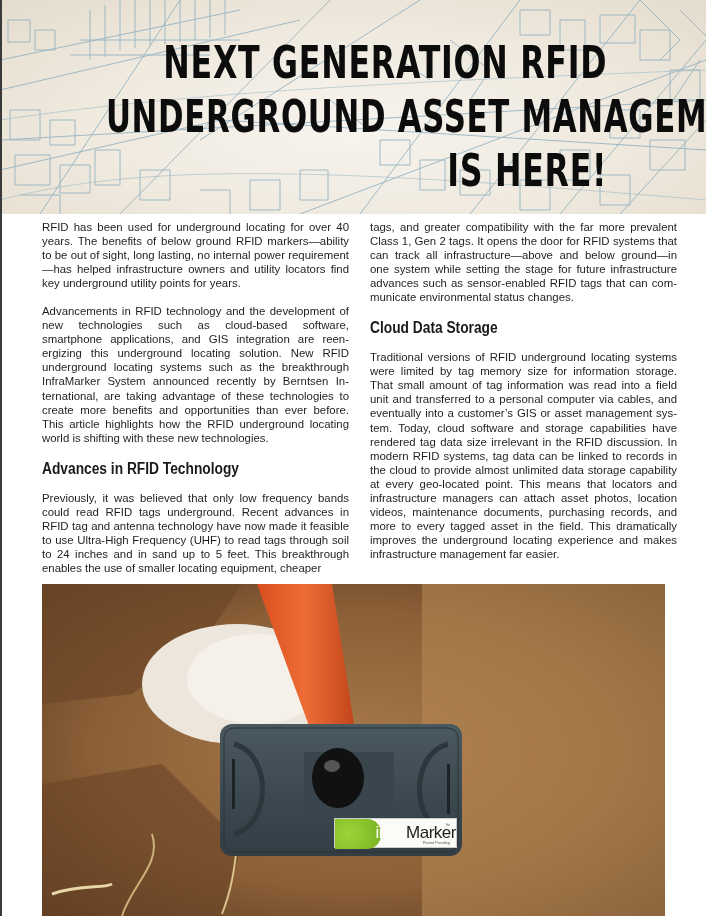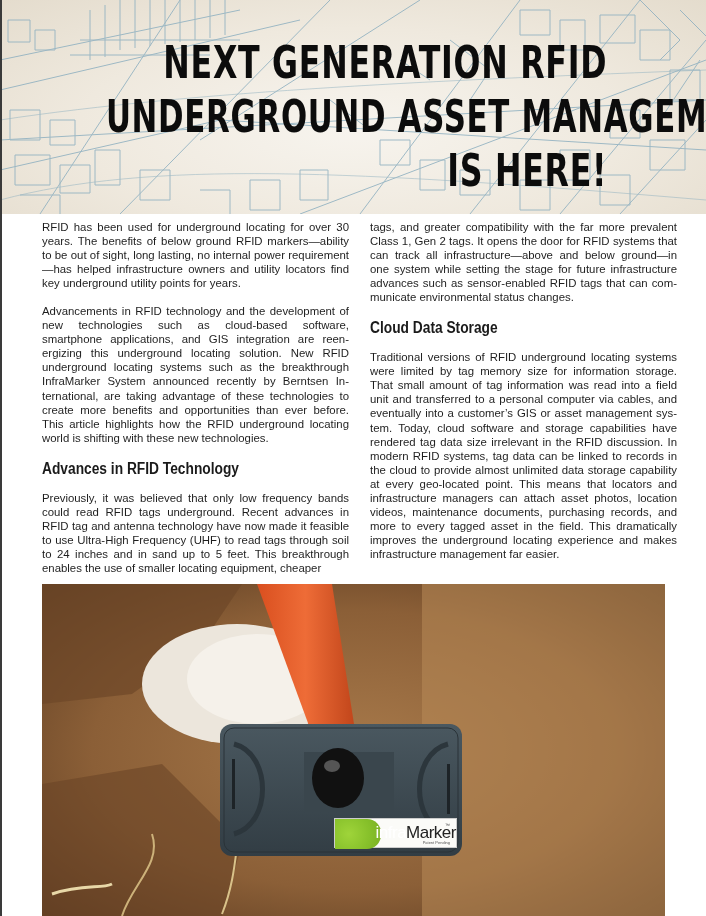--- a/index.html
+++ b/index.html
@@ -55,21 +55,21 @@
     </g>
   </svg>
   <h1 class="title">
     <span class="line l1">NEXT GENERATION RFID</span>
     <span class="line l2">UNDERGROUND ASSET MANAGEMENT</span>
     <span class="line l3">IS HERE!</span>
   </h1>
 </header>
 
 <section class="col left">
-  <p>RFID has been used for underground locating for over 30 years. The benefits of below ground RFID markers—ability to be out of sight, long lasting, no internal power require­ment—has helped infrastructure owners and utility loca­tors find key underground utility points for years.</p>
+  <p>RFID has been used for underground locating for over 40 years. The benefits of below ground RFID markers—ability to be out of sight, long lasting, no internal power require­ment—has helped infrastructure owners and utility loca­tors find key underground utility points for years.</p>
   <p>Advancements in RFID technology and the develop­ment of new technologies such as cloud-based software, smartphone applications, and GIS integration are reen­ergizing this underground locating solution. New RFID underground locating systems such as the breakthrough InfraMarker System announced recently by Berntsen In­ternational,  are taking advantage of these technologies to create more benefits and opportunities than ever before. This article highlights how the RFID underground locating world is shifting with these new technologies.</p>
   <h2>Advances in RFID Technology</h2>
   <p>Previously, it was believed that only low frequency bands could read RFID tags underground. Recent advances in RFID tag and antenna technology have now made it feasi­ble to use Ultra-High Frequency (UHF) to read tags through soil to 24 inches and in sand up to 5 feet. This breakthrough enables the use of smaller locating equipment, cheaper</p>
 </section>
 
 <section class="col right">
   <p>tags, and greater compatibility with the far more prevalent Class 1, Gen 2 tags.  It opens the door for RFID systems that can track all infrastructure—above and below ground—in one system while setting the stage for future infrastructure advances such as sensor-enabled RFID tags that can com­municate environmental status changes.</p>
   <h2>Cloud Data Storage</h2>
   <p>Traditional versions of RFID underground locating systems were limited by tag memory size for information storage. That small amount of tag information was read into a field unit and transferred to a personal computer via cables, and eventually into a customer’s GIS or asset management sys­tem. Today, cloud software and storage capabilities have rendered tag data size irrelevant in the RFID discussion. In modern RFID systems, tag data can be linked to records in the cloud to provide almost unlimited data storage capabil­ity at every geo-located point. This means that locators and infrastructure managers can attach asset photos, location videos, maintenance documents, purchasing records, and more to every tagged asset in the field. This dramatically improves the underground locating experience and makes infrastructure management far easier.</p>
 </section>

